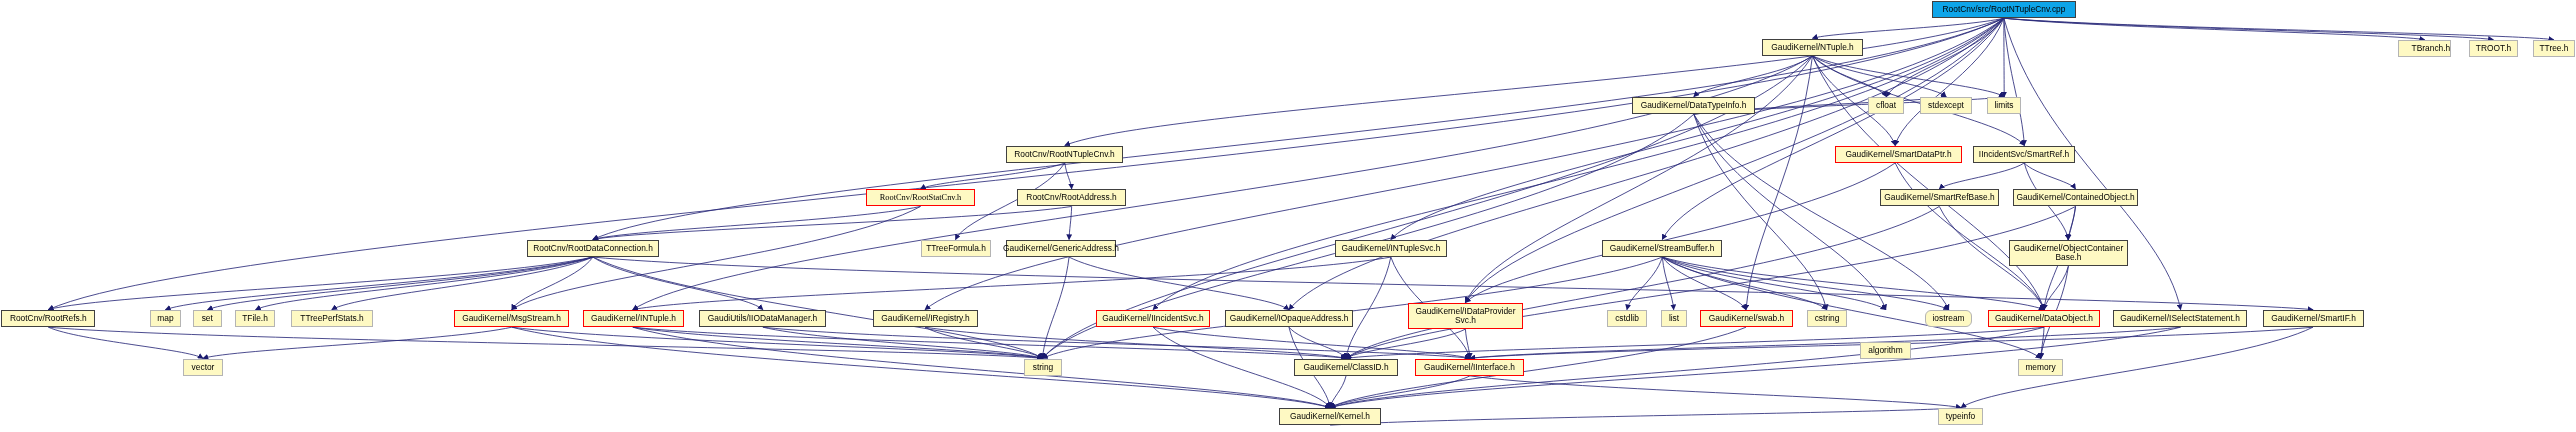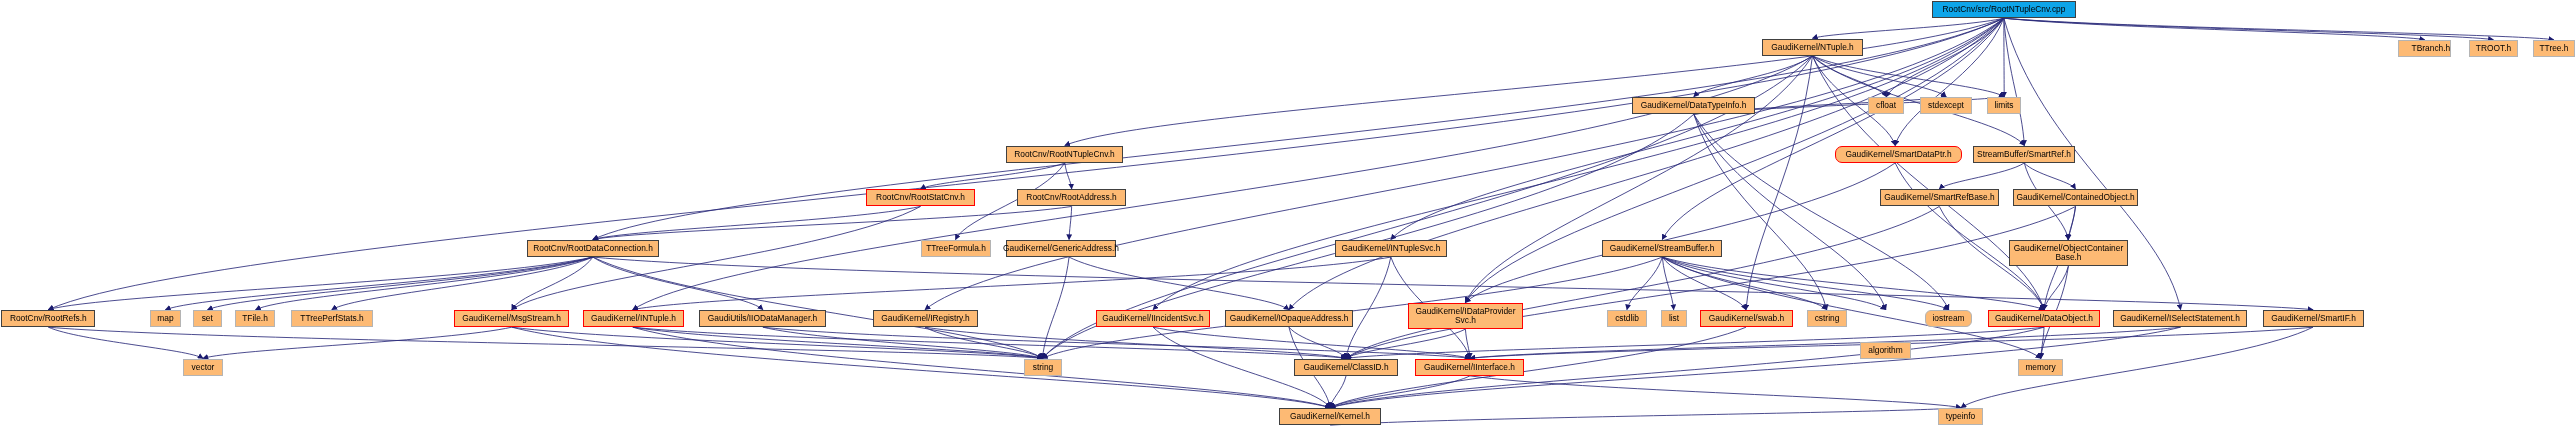--- a/index.html
+++ b/index.html
@@ -1,20 +1,20 @@
 <!DOCTYPE html>
 <html style="font-size:10.4px"><head>
 <meta charset="utf-8">
 <style>
   html,body{margin:0;padding:0;background:#ffffff;}
   #canvas{position:relative;width:2576px;height:433px;background:#ffffff;
           font-family:"Liberation Sans","DejaVu Sans",sans-serif;overflow:hidden;}
   #edges{position:absolute;left:0;top:0;width:2576px;height:433px;}
   .node{position:absolute;box-sizing:border-box;display:flex;align-items:center;
-        justify-content:center;text-align:center;background:#fdba74;
+        justify-content:center;text-align:center;background:#fef9c3;
         color:#000000;font-size:8.4px;line-height:9px;white-space:pre-line;
         padding:0 3.2px;}
   .node.grey{border:0.6px solid #b4b4b4;}
   .node.dark{border:1px solid #404040;}
   .node.red{border:1px solid #ff0000;}
   .node.root{border:1px solid #404040;background:#0ea5e9;}
 </style>
 </head>
 <body>
 
@@ -138,28 +138,28 @@
   <div id="node-layer">
       <div class="node root" style="left: 1932px; top: 1.3px; width: 144px; height: 17px;">RootCnv/src/RootNTupleCnv.cpp</div>
       <div class="node grey" style="left: 2398px; top: 40px; width: 53px; height: 17px; padding-left: 16px;">TBranch.h</div>
       <div class="node grey" style="left: 2469px; top: 40px; width: 49px; height: 17px;">TROOT.h</div>
       <div class="node grey" style="left: 2533px; top: 40px; width: 42px; height: 17px;">TTree.h</div>
       <div class="node dark" style="left: 1762px; top: 39px; width: 101px; height: 17px;">GaudiKernel/NTuple.h</div>
       <div class="node grey" style="left: 1868px; top: 97px; width: 36px; height: 17px;">cfloat</div>
       <div class="node grey" style="left: 1920px; top: 97px; width: 52px; height: 17px;">stdexcept</div>
       <div class="node grey" style="left: 1987px; top: 97px; width: 34px; height: 17px;">limits</div>
       <div class="node dark" style="left: 1632px; top: 97px; width: 123px; height: 17px;">GaudiKernel/DataTypeInfo.h</div>
-      <div class="node red" style="left: 1835px; top: 146px; width: 127px; height: 17px; border-radius: 7px;">GaudiKernel/SmartDataPtr.h</div>
-      <div class="node dark" style="left: 1973px; top: 146px; width: 102px; height: 17px;">StreamBuffer/SmartRef.h</div>
+      <div class="node red" style="left: 1835px; top: 146px; width: 127px; height: 17px;">GaudiKernel/SmartDataPtr.h</div>
+      <div class="node dark" style="left: 1973px; top: 146px; width: 102px; height: 17px;">IIncidentSvc/SmartRef.h</div>
       <div class="node dark" style="left: 1880px; top: 189px; width: 119px; height: 17px;">GaudiKernel/SmartRefBase.h</div>
       <div class="node dark" style="left: 2013px; top: 189px; width: 125px; height: 17px;">GaudiKernel/ContainedObject.h</div>
       <div class="node dark" style="left: 2009px; top: 240px; width: 119px; height: 26px;">GaudiKernel/ObjectContainer
 Base.h</div>
       <div class="node dark" style="left: 1006px; top: 146px; width: 117px; height: 17px;">RootCnv/RootNTupleCnv.h</div>
-      <div class="node red" style="left: 866px; top: 189px; width: 109px; height: 17px;">RootCnv/RootStatCnv.h</div>
+      <div class="node red" style="left: 866px; top: 189px; width: 109px; height: 17px; font-family: Liberation Serif, serif;">RootCnv/RootStatCnv.h</div>
       <div class="node dark" style="left: 1017px; top: 189px; width: 109px; height: 17px;">RootCnv/RootAddress.h</div>
       <div class="node dark" style="left: 527px; top: 240px; width: 132px; height: 17px;">RootCnv/RootDataConnection.h</div>
       <div class="node grey" style="left: 921px; top: 240px; width: 70px; height: 17px;">TTreeFormula.h</div>
       <div class="node dark" style="left: 1006px; top: 240px; width: 110px; height: 17px;">GaudiKernel/GenericAddress.h</div>
       <div class="node dark" style="left: 1335px; top: 240px; width: 112px; height: 17px;">GaudiKernel/INTupleSvc.h</div>
       <div class="node dark" style="left: 1602px; top: 240px; width: 120px; height: 17px;">GaudiKernel/StreamBuffer.h</div>
       <div class="node dark" style="left: 1.3px; top: 310px; width: 94px; height: 17px;">RootCnv/RootRefs.h</div>
       <div class="node grey" style="left: 150px; top: 310px; width: 31px; height: 17px;">map</div>
       <div class="node grey" style="left: 193px; top: 310px; width: 28.5px; height: 17px;">set</div>
       <div class="node grey" style="left: 235px; top: 310px; width: 40px; height: 17px;">TFile.h</div>

